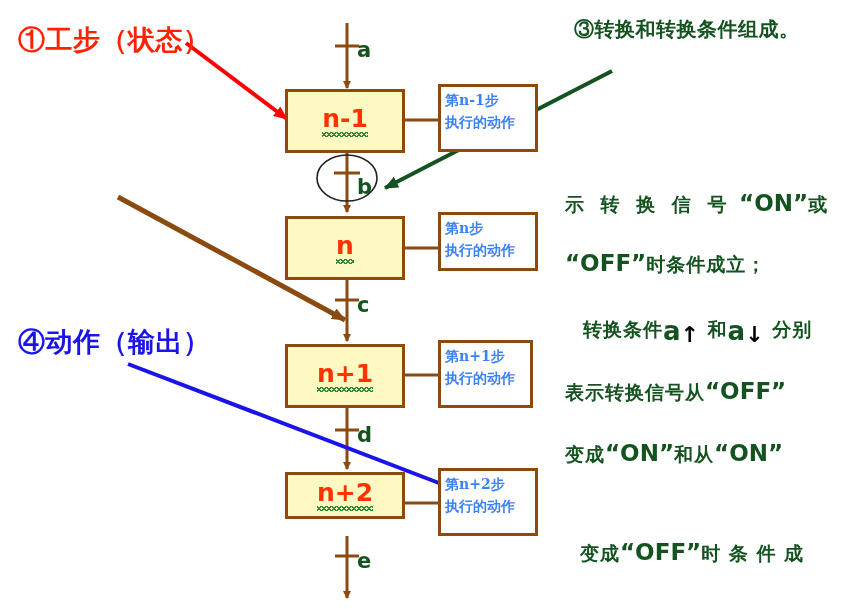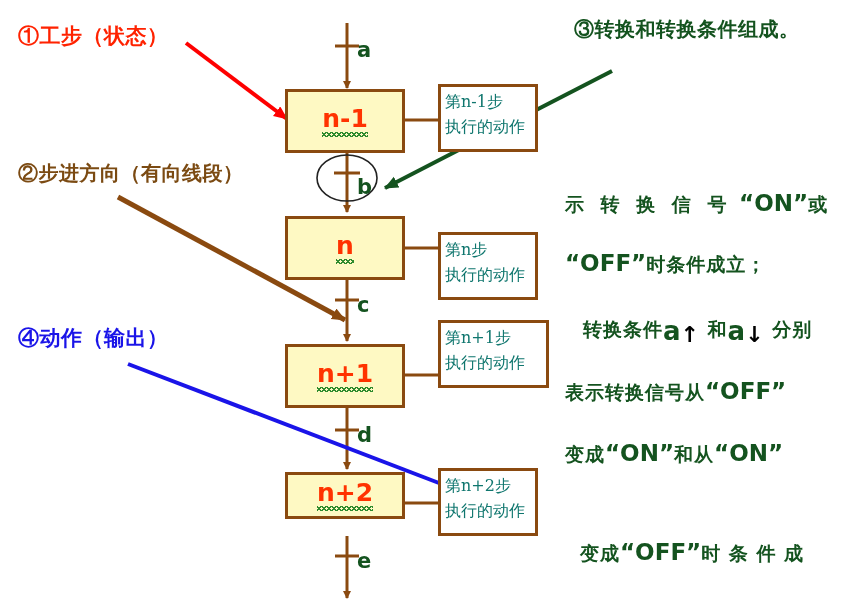--- a/index.html
+++ b/index.html
@@ -22,21 +22,21 @@
     width: 846px;
     height: 609px;
     pointer-events: none;
   }
 
   
   .annot {
     position: absolute;
     white-space: nowrap;
     font-family: "DejaVu Serif", serif;
-    font-size: 21px;
+    font-size: 27px;
     font-weight: 600;
     letter-spacing: 0.5px;
   }
   .annot-1 { color: #ff2200; left: 18px; top: 22px; }
   .annot-2 { color: #7b4a12; left: 18px; top: 160px; font-size: 20px; }
   .annot-4 { color: #1a14e8; left: 18px; top: 317px; margin-top: 7px; }
   .annot-3 {
     color: #14531f; left: 574px; top: 16px;
     font-size: 20px; font-weight: 700;
   }
@@ -76,24 +76,24 @@
 
   
   .action-box {
     position: absolute;
     box-sizing: border-box;
     border: 3px solid #8a4a10;
     background: #ffffff;
     padding: 3px 2px 2px 4px;
   }
   .action-line {
-    color: #0f766e;
+    color: #3b82f6;
     font-family: "DejaVu Serif", serif;
-    font-size: 16px;
-    font-weight: 400;
+    font-size: 14px;
+    font-weight: 700;
     line-height: 1.55;
     white-space: nowrap;
   }
 
   
   .trans-letter {
     position: absolute;
     color: #14531f;
     font-family: "DejaVu Sans", sans-serif;
     font-size: 21px;
@@ -198,21 +198,20 @@
     <line x1="405" y1="375" x2="438" y2="375" stroke="#8a4a10" stroke-width="3"></line>
     <line x1="405" y1="503" x2="438" y2="503" stroke="#8a4a10" stroke-width="3"></line>
 
     <line x1="186" y1="43" x2="287" y2="119" stroke="#fe0000" stroke-width="4" marker-end="url(#arw-red)"></line>
     <line x1="118" y1="197" x2="345" y2="320" stroke="#8a4a10" stroke-width="5" marker-end="url(#arw-brown-big)"></line>
     <line x1="128" y1="364" x2="452" y2="488" stroke="#1a14e8" stroke-width="4" marker-end="url(#arw-blue)"></line>
     <line x1="612" y1="71" x2="385" y2="188" stroke="#14531f" stroke-width="4" marker-end="url(#arw-green)"></line>
   </svg>
 
   <div class="annot annot-1">①工步（状态）</div>
-  <div class="annot annot-2">②步进方向（有向线段）</div>
   <div class="annot annot-4">④动作（输出）</div>
   <div class="annot annot-3">③转换和转换条件组成。</div>
 
   <div class="step-box" style="left:285px; top:89px; width:120px; height:64px;">
     <span class="step-label-wrap">
       <span class="step-label">n-1</span>
       <span class="squig"></span>
     </span>
   </div>
 
@@ -235,26 +234,26 @@
       <span class="step-label">n+2</span>
       <span class="squig"></span>
     </span>
   </div>
 
   <div class="action-box" style="left:438px; top:84px; width:100px; height:68px;">
     <div class="action-line">第n-1步</div>
     <div class="action-line">执行的动作</div>
   </div>
 
-  <div class="action-box" style="left:438px; top:212px; width:100px; height:68px;margin-top:20px;">
+  <div class="action-box" style="left:438px; top:212px; width:100px; height:59px;">
     <div class="action-line">第n步</div>
     <div class="action-line">执行的动作</div>
   </div>
 
-  <div class="action-box" style="left:438px; top:320px; width:111px; height:68px;">
+  <div class="action-box" style="left:438px; top:340px; width:95px; height:68px;">
     <div class="action-line">第n+1步</div>
     <div class="action-line">执行的动作</div>
   </div>
 
   <div class="action-box" style="left:438px; top:468px; width:100px; height:68px;">
     <div class="action-line">第n+2步</div>
     <div class="action-line">执行的动作</div>
   </div>
 
   <div class="trans-letter" style="left:357px; top:38px;">a</div>

